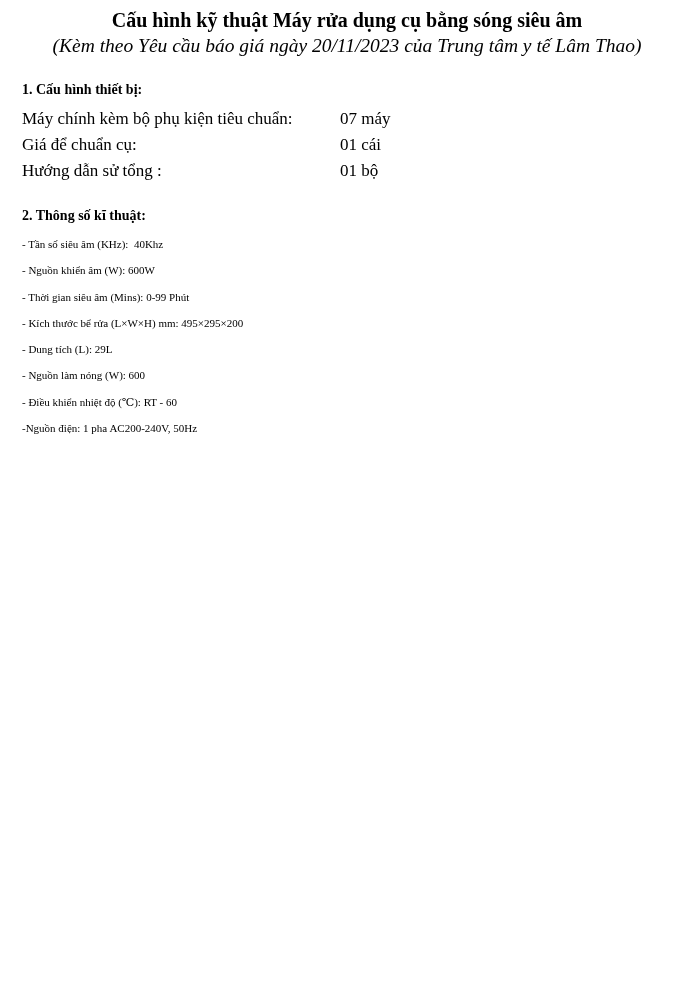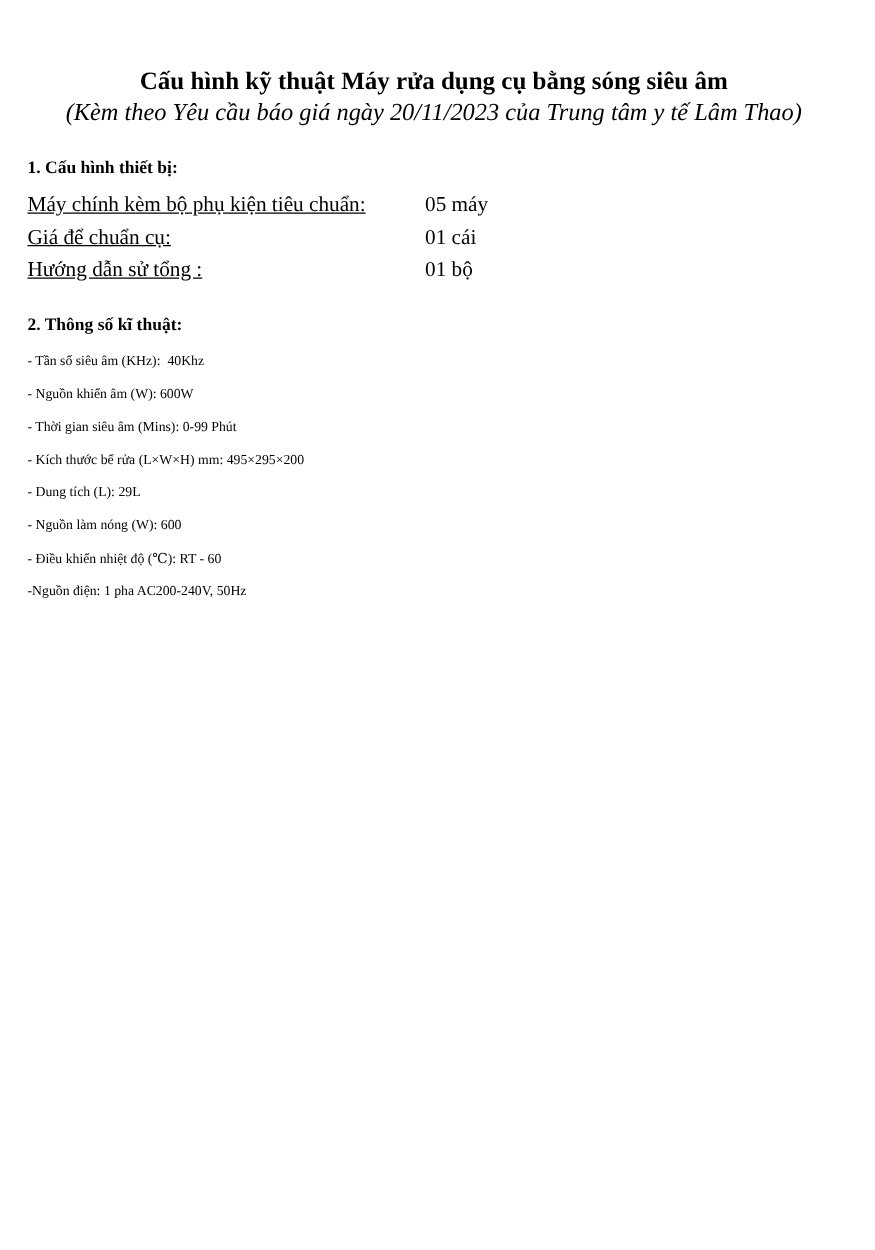--- a/index.html
+++ b/index.html
@@ -8,21 +8,20 @@
     width: 700px;
     height: 1000px;
     font-family: "Liberation Serif", "DejaVu Serif", serif;
     color: #000000;
     overflow: hidden;
   }
   .page {
     width: 700px;
     height: 712px;
     padding: 8px 28px 0 22px;
-    margin-top: 45px;
   }
   .doc-title {
     text-align: center;
     font-weight: bold;
     font-size: 20px;
     line-height: 25px;
   }
   .doc-subtitle {
     text-align: center;
     font-style: italic;
@@ -34,21 +33,21 @@
     font-size: 14px;
     line-height: 24px;
     margin-top: 20px;
   }
   .config-list { margin-top: 4px; }
   .config-row {
     display: flex;
     font-size: 17px;
     line-height: 26px;
   }
-  .config-label { width: 318px; text-decoration: underline; }
+  .config-label { width: 318px; }
   .config-qty { flex: 1; }
   .spec-list { margin-top: 3px; }
   .spec-line {
     font-size: 11px;
     line-height: 26.3px;
     white-space: pre-wrap;
   }
 </style>
 </head>
 <body>
@@ -56,21 +55,21 @@
 <div class="page">
 
   <div class="doc-title">Cấu hình kỹ thuật Máy rửa dụng cụ bằng sóng siêu âm</div>
   <div class="doc-subtitle">(Kèm theo Yêu cầu báo giá ngày 20/11/2023 của Trung tâm y tế Lâm Thao)</div>
 
   <div class="section-heading">1. Cấu hình thiết bị:</div>
 
   <div class="config-list">
     <div class="config-row">
       <span class="config-label">Máy chính kèm bộ phụ kiện tiêu chuẩn:</span>
-      <span class="config-qty">05 máy</span>
+      <span class="config-qty">07 máy</span>
     </div>
     <div class="config-row">
       <span class="config-label">Giá để chuẩn cụ:</span>
       <span class="config-qty">01 cái</span>
     </div>
     <div class="config-row">
       <span class="config-label">Hướng dẫn sử tổng :</span>
       <span class="config-qty">01 bộ</span>
     </div>
   </div>

